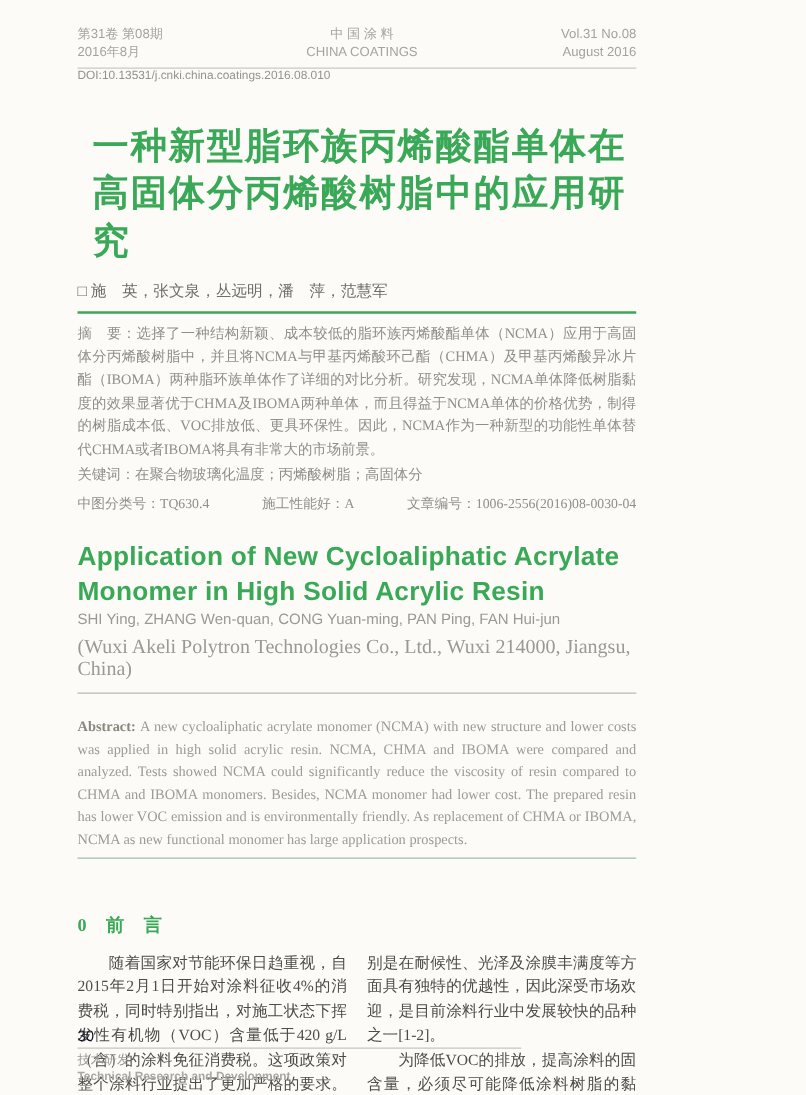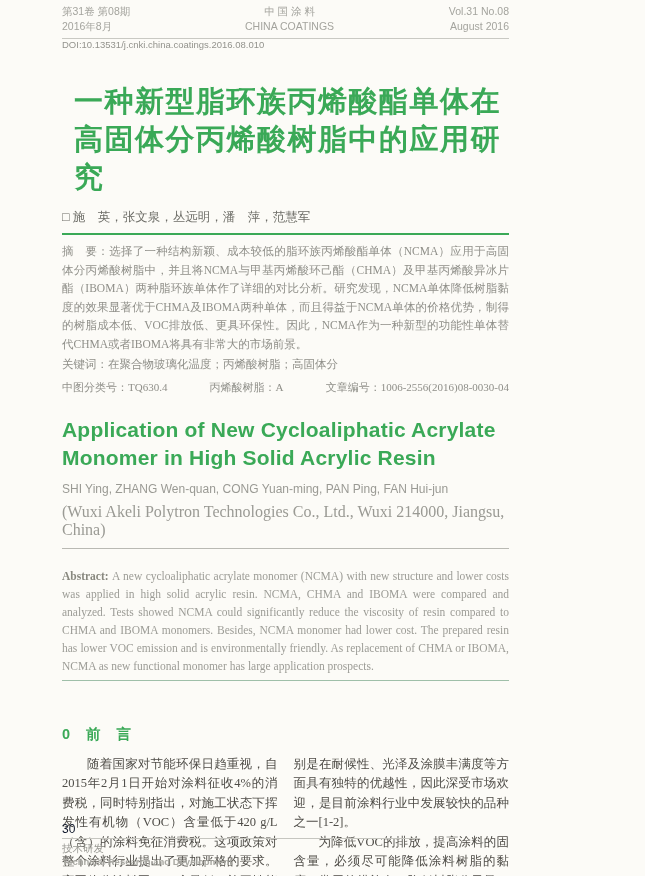--- a/index.html
+++ b/index.html
@@ -1,18 +1,18 @@
 <!DOCTYPE html>
 <html><head>
 <meta charset="utf-8">
 <style>
   html,body{margin:0;padding:0;background:#fcfbf7;}
   .page{
     width:554px;height:876px;box-sizing:border-box;
-    padding:4px 45px 0 62px;background:#fcfbf7;
+    padding:20px 45px 0 62px;background:#fcfbf7;
     font-family:"Liberation Serif","DejaVu Serif",serif;
     overflow:hidden;position:relative;
   }
   
   .hdr{display:flex;justify-content:space-between;align-items:flex-start;
     color:#a4a49e;font-size:10.5px;line-height:15px;
     font-family:"Liberation Sans","DejaVu Sans",sans-serif;
     padding-bottom:4px;border-bottom:1.5px solid #c9c9c3;}
   .hdr .c{text-align:center;}
   .hdr .r{text-align:right;}
@@ -27,31 +27,31 @@
   .affil{padding-left:15px;color:#6e6e68;font-size:12px;line-height:17px;}
   .rule-green{margin-top:7px;height:2px;background:#3aa957;}
   
   .abs-cn{margin-top:7px;color:#8f8f89;font-size:11.5px;line-height:18.5px;text-align:justify;}
   .kw-cn{color:#8f8f89;font-size:11.5px;line-height:18.5px;margin-top:2px;}
   .clc-row{display:flex;justify-content:space-between;margin-top:4px;
     color:#8f8f89;font-size:11px;line-height:18px;}
   
   .title-en{margin-top:20px;color:#3aa957;font-weight:bold;font-size:21px;line-height:28px;
     font-family:"Liberation Sans","DejaVu Sans",sans-serif;letter-spacing:0.2px;}
-  .authors-en{margin-top:10px;color:#9a9a94;font-size:12px;
+  .authors-en{margin-top:0;color:#9a9a94;font-size:12px;
     font-family:"Liberation Sans",sans-serif;}
   .affil-en{margin-top:7px;color:#9a9a94;font-size:16px;}
   .rule-thin{margin-top:9px;border-top:1px solid #b9b9b3;}
   .abs-en{margin-top:18px;color:#9c9c96;font-size:11.5px;line-height:18px;text-align:justify;}
   .abs-en .lbl,.kw-en .lbl{font-weight:bold;color:#88887f;}
   .kw-en{color:#9c9c96;font-size:11.5px;line-height:18px;}
   .rule-green-thin{margin-top:5px;border-top:1px solid #9fbfa9;}
   
   .section-h{margin-top:44px;color:#3aa957;font-size:14.5px;font-weight:bold;
-    font-family:Liberation Sans, sans-serif;letter-spacing:6px;}
+    font-family:Liberation Serif, serif;letter-spacing:6px;}
   .cols{display:flex;gap:16px;margin-top:11px;color:#4e4c47;
     font-size:12.5px;line-height:19.5px;text-align:justify;}
   .col{flex:1;min-width:0;}
   .cols p{margin:0;}
   .cols p.indent{text-indent:2em;}
   
   .footer{position:absolute;left:62px;right:45px;bottom:8px;
     font-family:"Liberation Sans","DejaVu Sans",sans-serif;}
   .pageno{font-size:12px;color:#0f172a;}
   .footer-rule{width:355px;border-top:1px solid #c6c6c0;margin:2px 0;}
@@ -89,21 +89,21 @@
   <div class="rule-green"></div>
 
   <div class="abs-cn">
     <span>摘　要：</span><span>选择了一种结构新颖、成本较低的脂环族丙烯酸酯单体（NCMA）应用于高固体分丙烯酸树脂中，并且将NCMA与甲基丙烯酸环己酯（CHMA）及甲基丙烯酸异冰片酯（IBOMA）两种脂环族单体作了详细的对比分析。研究发现，NCMA单体降低树脂黏度的效果显著优于CHMA及IBOMA两种单体，而且得益于NCMA单体的价格优势，制得的树脂成本低、VOC排放低、更具环保性。因此，NCMA作为一种新型的功能性单体替代CHMA或者IBOMA将具有非常大的市场前景。</span>
   </div>
   <div class="kw-cn">
     <span>关键词：</span><span>在聚合物玻璃化温度；丙烯酸树脂；高固体分</span>
   </div>
   <div class="clc-row">
     <span><span>中图分类号：</span><span>TQ630.4</span></span>
-    <span><span>丙烯酸树脂：</span><span>A</span></span>
+    <span><span>施工性能好：</span><span>A</span></span>
     <span><span>文章编号：</span><span>1006-2556(2016)08-0030-04</span></span>
   </div>
 
   <div class="title-en">Application of New Cycloaliphatic Acrylate Monomer in High Solid Acrylic Resin</div>
   <div class="authors-en">SHI Ying, ZHANG Wen-quan, CONG Yuan-ming, PAN Ping, FAN Hui-jun</div>
   <div class="affil-en">(Wuxi Akeli Polytron Technologies Co., Ltd., Wuxi 214000, Jiangsu, China)</div>
 
   <div class="rule-thin"></div>
 
   <div class="abs-en">

